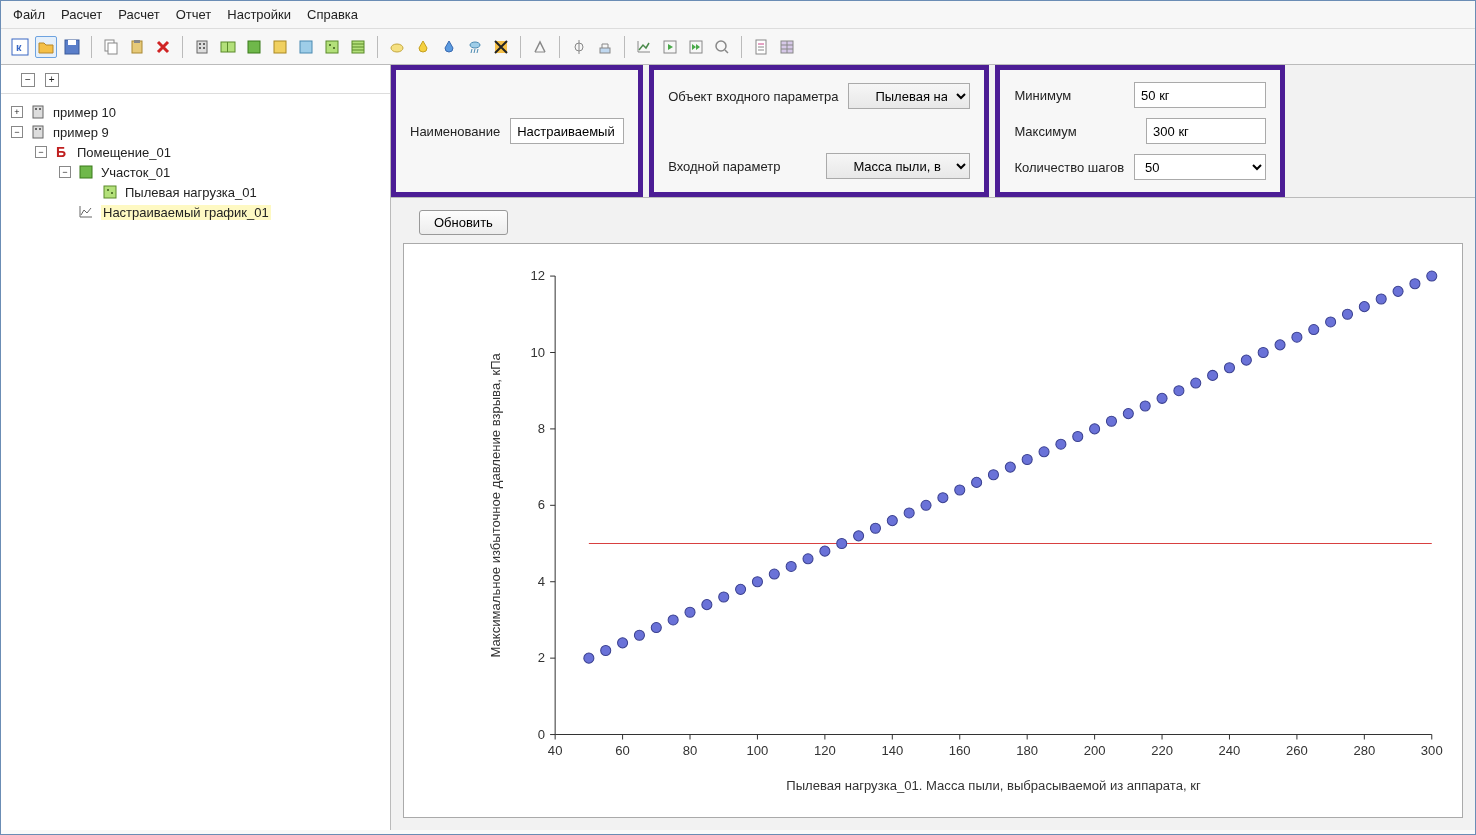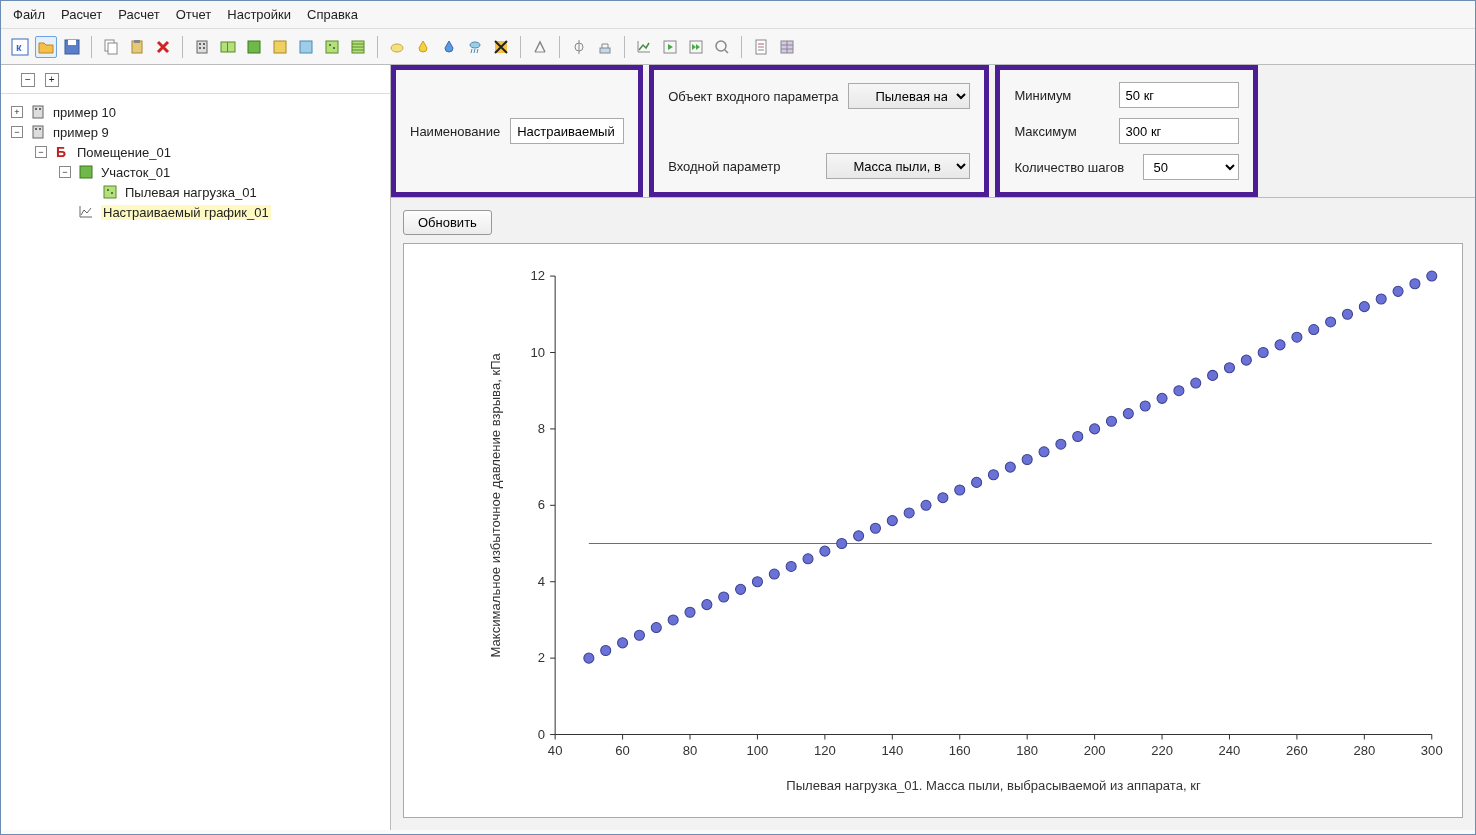--- a/index.html
+++ b/index.html
@@ -132,20 +132,21 @@
   display: flex; flex-direction: column;
   gap: 8px;
 }
 .update-btn {
   border: 1px solid #999;
   background: linear-gradient(#fdfdfd,#ececec);
   padding: 4px 14px;
   border-radius: 3px;
   font-size: 13px;
   width: fit-content;
+  margin-left: 16px;
 }
 .chart-box {
   flex: 1;
   background: #fff;
   border: 1px solid #aaa;
   position: relative;
 }
 svg.chart { width: 100%; height: 100%; }
 </style>
 </head>
@@ -418,29 +419,29 @@
           <select class="shaded" style="width:122px"><option>Пылевая нагр</option></select>
         </div>
         <div class="param-row">
           <label>Входной параметр</label>
           <select class="shaded" style="width:144px"><option>Масса пыли, в</option></select>
         </div>
       </div>
       <div class="param-group pg3">
         <div class="param-row">
           <label>Минимум</label>
-          <input type="text" style="width: 120px;" value="50 кг">
+          <input type="text" style="width: 132px;" value="50 кг">
         </div>
         <div class="param-row">
           <label>Максимум</label>
           <input type="text" style="width: 120px; margin-left: 32px;" value="300 кг">
         </div>
         <div class="param-row">
           <label>Количество шагов</label>
-          <select style="width:96px"><option>50</option></select>
+          <select style="width:132px"><option>50</option></select>
         </div>
       </div>
     </div>
 
     <div class="chart-area">
       <button class="update-btn">Обновить</button>
       <div class="chart-box">
         <svg class="chart" id="chart-svg" viewBox="0 0 1050 545">
             <line x1="150" y1="20" x2="150" y2="475" stroke="#333"></line>
             <line x1="150" y1="475" x2="1020" y2="475" stroke="#333"></line>

